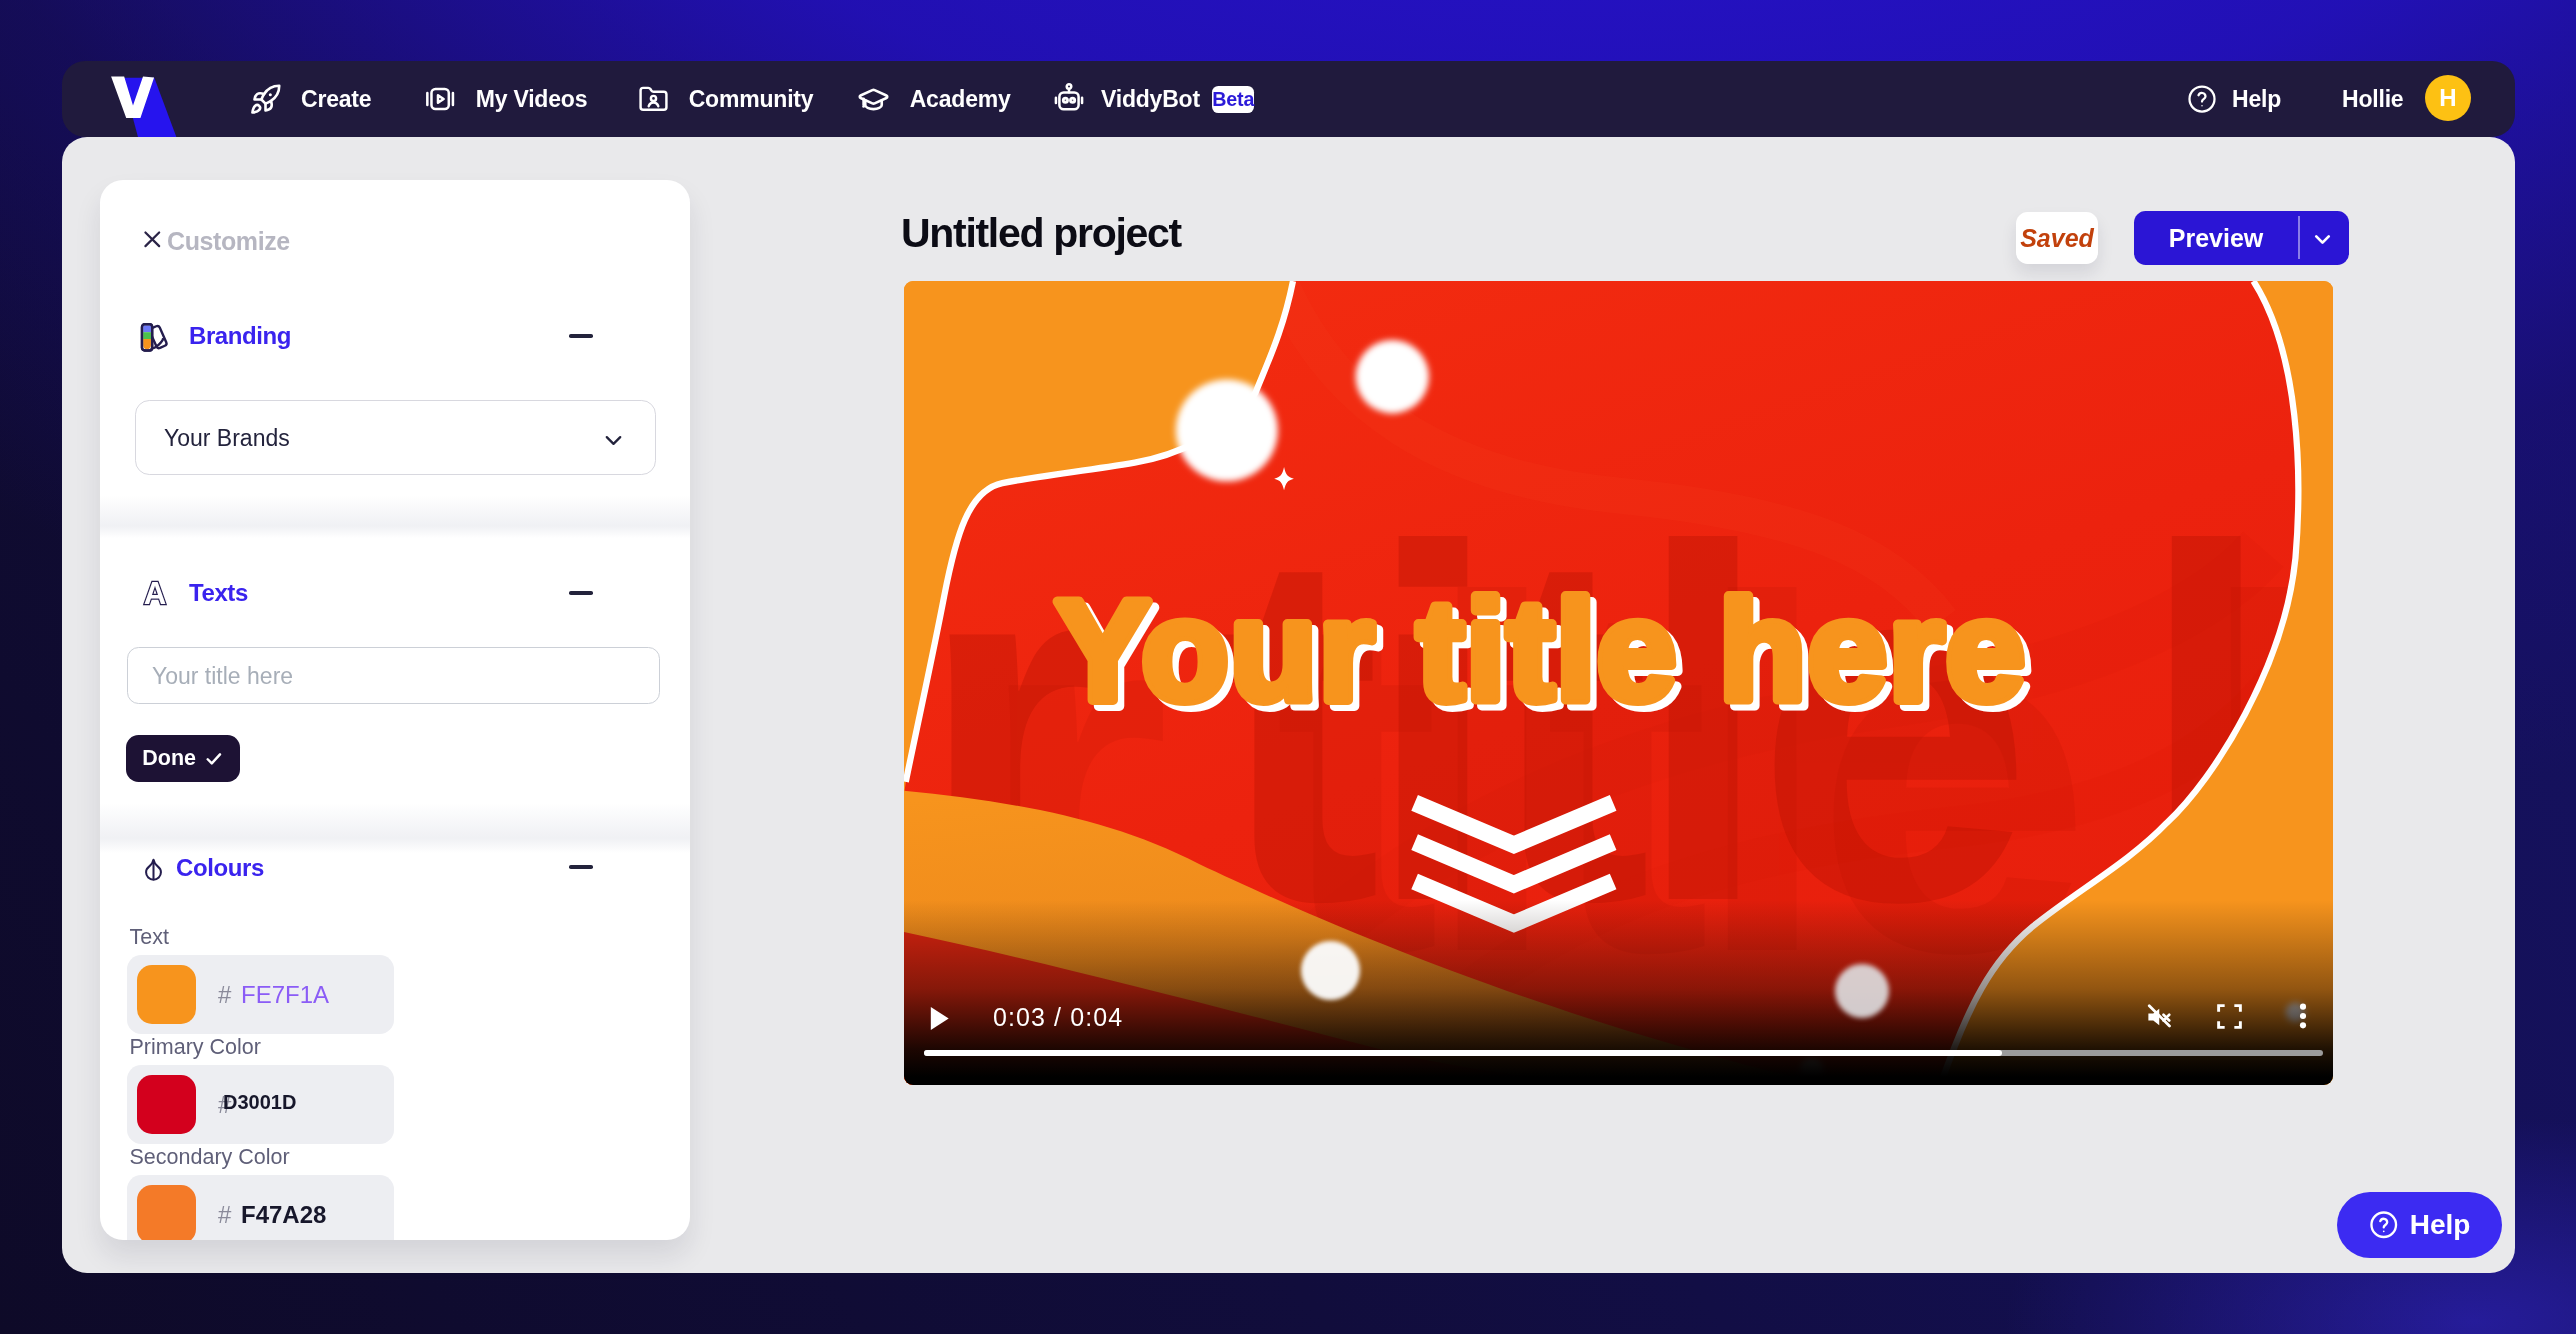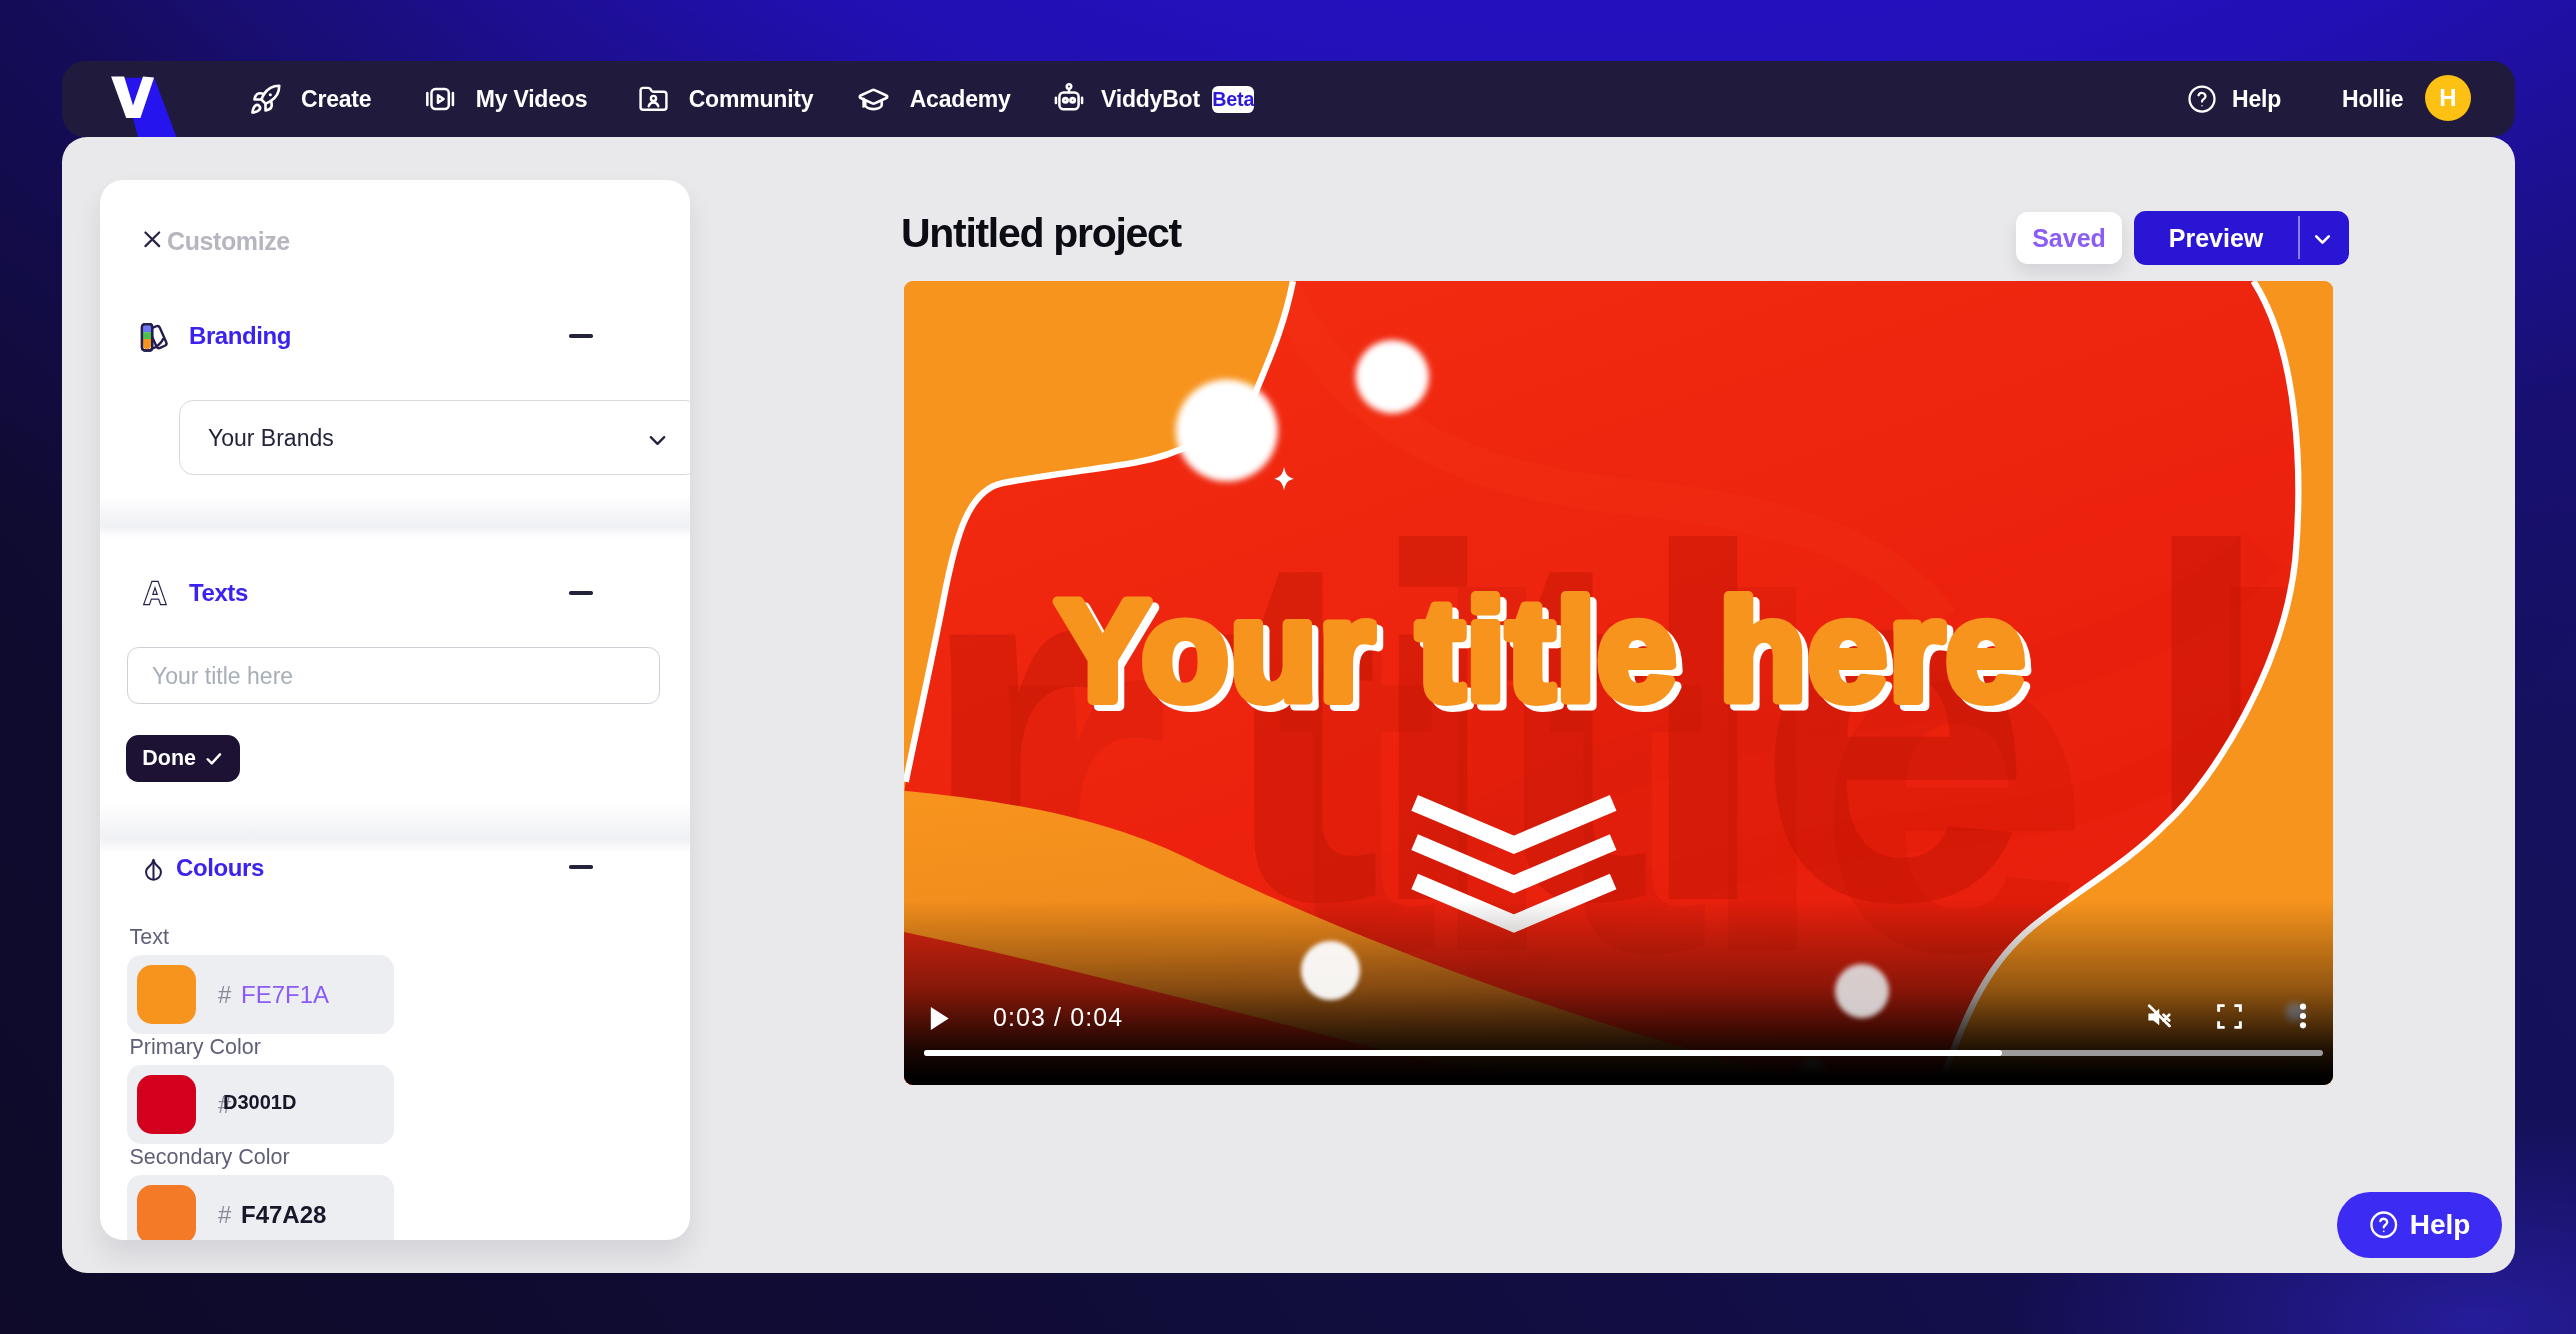--- a/index.html
+++ b/index.html
@@ -14,23 +14,23 @@
   .nav { position:absolute; left:62px; top:61px; width:2453px; height:76px;
     background:#201a3d; border-radius:23px; overflow:hidden; }
   .nav .item { position:absolute; top:0; height:76px; display:flex; align-items:center; color:#fff;
     font-weight:bold; font-size:23px; letter-spacing:-0.2px; }
   .content { position:absolute; left:62px; top:137px; width:2453px; height:1136px;
     background:#e9e9eb; border-radius:25px; }
   .panel { position:absolute; left:38px; top:43px; width:590px; height:1060px;
     background:#fff; border-radius:23px; box-shadow:0 16px 27px rgba(30,30,60,.10); overflow:hidden; }
   .h1 { position:absolute; left:839px; top:73px; font-size:41px; font-weight:bold; color:#0c0c15;
     letter-spacing:-1.3px; }
-  .btn-saved { position:absolute; left:1954px; top:75px; width:106px; height:52px; background:#fff;
-    border-radius:11.6px; color:#8b5cf6; font-size:25px; font-weight:bold; display:flex; align-items:center;
-    justify-content:center; box-shadow:0 9px 16px rgba(30,30,60,.10);}
+  .btn-saved { position:absolute; left:1954px; top:75px; width:82px; height:52px; background:#fff;
+    border-radius:11.6px; color:#c2410c; font-size:25px; font-weight:bold; display:flex; align-items:center;
+    justify-content:center; box-shadow:0 9px 16px rgba(30,30,60,.10);font-style:italic;}
   .btn-preview { position:absolute; left:2072px; top:74px; width:215px; height:54px; background:#2b15d5;
     border-radius:11.6px; color:#fff; font-size:25px; font-weight:bold; }
   .video { position:absolute; left:842px; top:144px; width:1429px; height:804px; border-radius:9px;
     overflow:hidden; background:#f7941d; }
   .help-pill { position:absolute; left:2275px; top:1055px; width:165px; height:66px; background:#3c2bf2;
     border-radius:33px; color:#fff; display:flex; align-items:center; justify-content:center; gap:11.6px;
     font-size:28px; font-weight:bold; }
   .nav svg.icon { display:block; }
 </style>
 </head>
@@ -115,21 +115,21 @@
         <rect x="3" y="2.6" width="7.6" height="19.6" rx="2" fill="#fff"></rect>
         <path d="M3.9 3.5h5.8v5H3.9z" fill="#6d79f8" stroke="none"></path>
         <path d="M3.9 8.5h5.8v5.2H3.9z" fill="#4cc24c" stroke="none"></path>
         <path d="M3.9 13.7h5.8v4.5c0 2-1.2 3.2-2.9 3.2s-2.9-1.2-2.9-3.2z" fill="#f7941d" stroke="none"></path>
         <rect x="3" y="2.6" width="7.6" height="19.6" rx="2" fill="none"></rect>
         <path d="M10.6 20.6c2.5 0 8.1-4.9 8.3-7.6" fill="none"></path>
       </svg>
       <div style="position:absolute;left:89px;top:142px;font-size:24px;font-weight:bold;color:#3a23ee;letter-spacing:-0.4px;">Branding</div>
       <div style="position:absolute;left:469px;top:154px;width:24px;height:3.6px;background:#23233c;border-radius:1.8px;"></div>
 
-      <div style="position:absolute;left:35px;top:220px;width:521px;height:75px;border:1.8px solid #d8d8df;border-radius:14.3px;background:#fff;margin-left:44px;">
+      <div style="position:absolute;left:35px;top:220px;width:521px;height:75px;border:1.8px solid #d8d8df;border-radius:14.3px;background:#fff;">
         <div style="position:absolute;left:28px;top:24px;font-size:23px;color:#23233c;">Your Brands</div>
         <svg style="position:absolute;right:30px;top:28px" width="23" height="23" viewBox="0 0 24 24" fill="none" stroke="#23233c" stroke-width="2.4" stroke-linecap="round" stroke-linejoin="round">
             <path d="m5 8.5 7 7 7-7"></path>
           </svg>
       </div>
 
       <div style="position:absolute;left:0;top:315px;width:590px;height:43px;background:linear-gradient(180deg,rgba(239,240,244,0) 0%,rgba(237,238,242,.85) 72%,rgba(255,255,255,1) 100%);"></div>
 
       <svg style="position:absolute;left:38px;top:396px" width="34" height="36" viewBox="0 0 24 24">
           <text x="12" y="19" text-anchor="middle" font-family="Liberation Sans" font-size="22" font-weight="bold" fill="#fff" stroke="#241d4e" stroke-width="1.7" paint-order="stroke">A</text>

